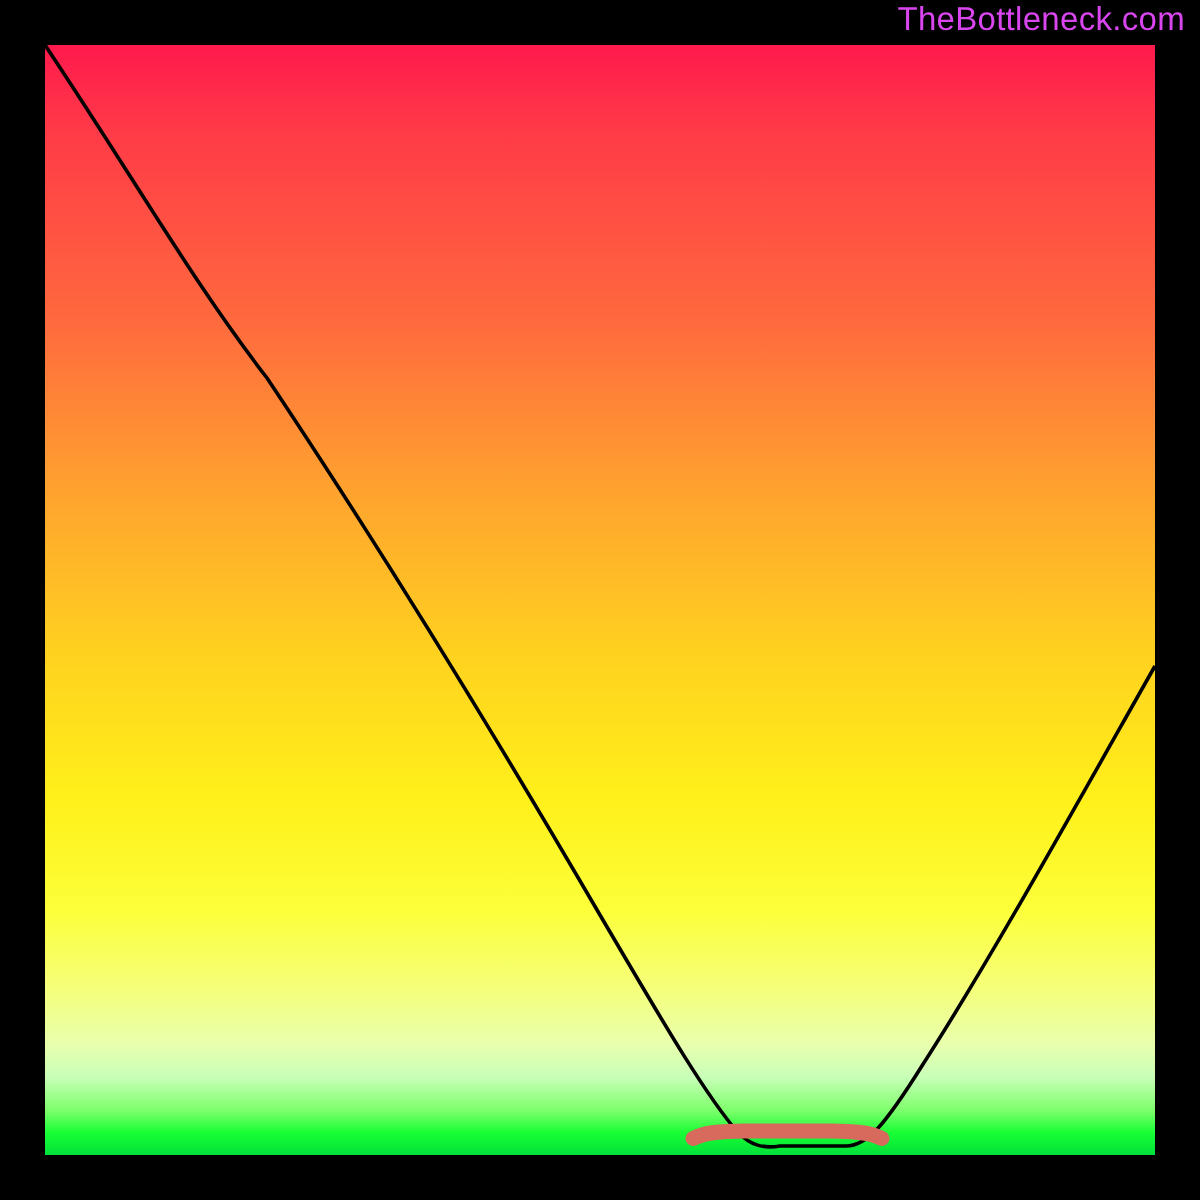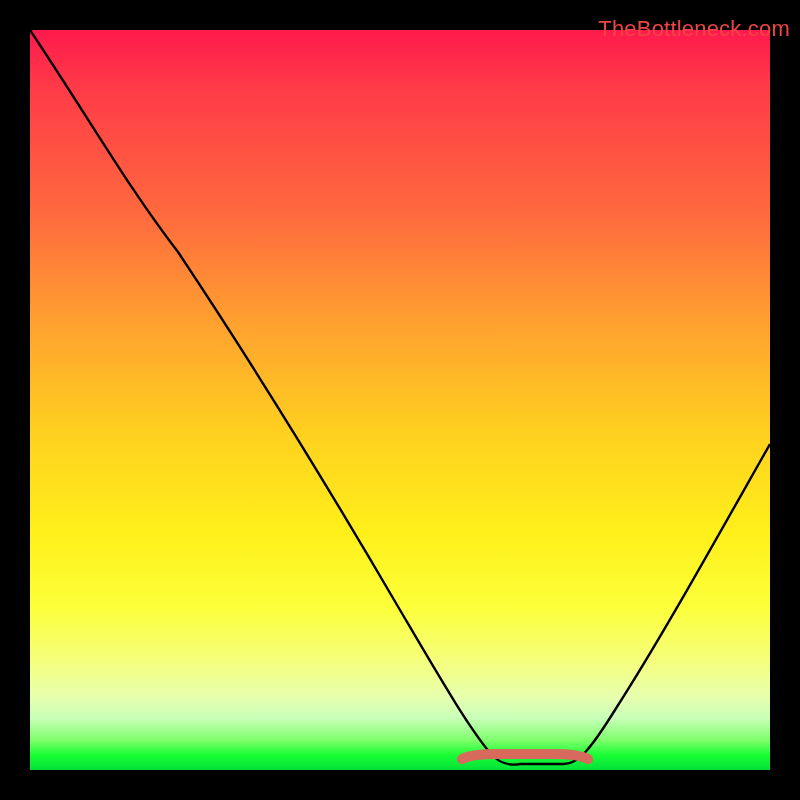--- a/index.html
+++ b/index.html
@@ -36,23 +36,23 @@
       #f5ff7a 85%,
       #e8ffad 90%,
       #c8ffb8 93%,
       #7dff6b 96%,
       #18ff34 98%,
       #02e03a 100%
     );
   }
   .watermark {
     position: absolute;
-    top: 16px;
+    top: 0;
     right: 10px;
-    color: #ef4444;
+    color: #d946ef;
     font-size: 22px;
     font-weight: 500;
     letter-spacing: 0.2px;
     user-select: none;
   }
   svg.curve {
     position: absolute;
     inset: 0;
     width: 100%;
     height: 100%;

